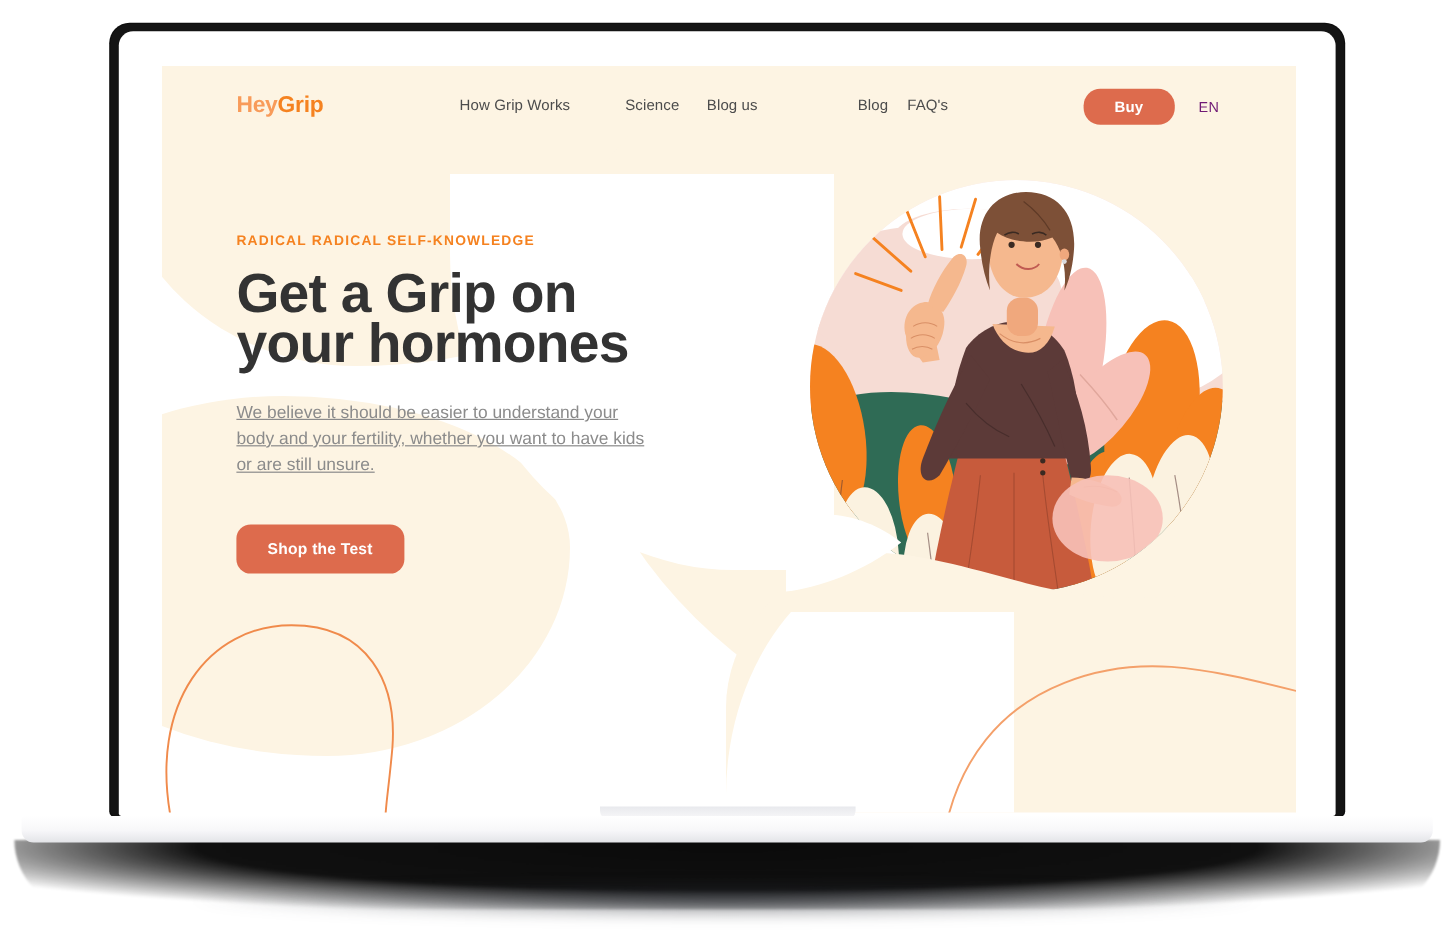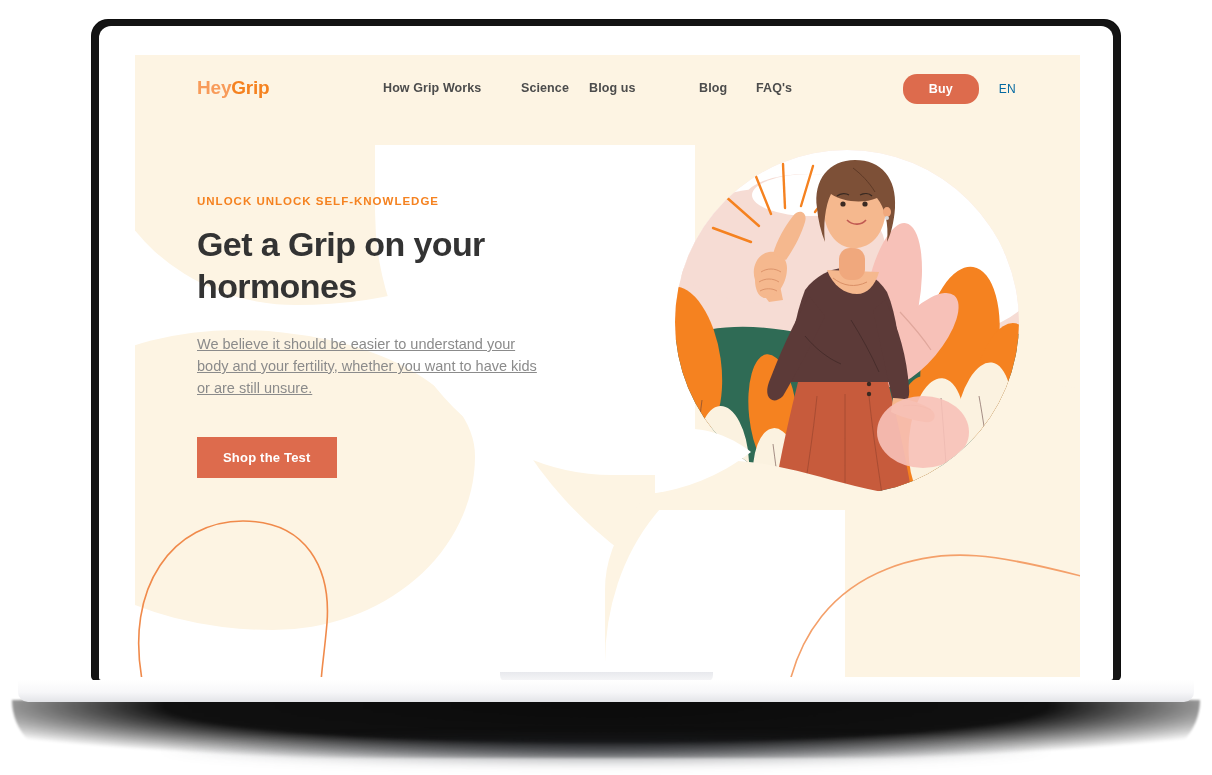--- a/index.html
+++ b/index.html
@@ -143,33 +143,32 @@
     white-space: nowrap;
   }
   .logo .hey { color: #f89b5a; }
   .logo .grip { color: #f58220; }
 
   .nav-links {
     position: absolute;
     left: 248px; top: 26px;
     display: flex;
     align-items: center;
-    font-weight: bold;
   }
   .nav-link {
     font-size: 12.5px;
     color: #4c4c4c;
     letter-spacing: .1px;
     white-space: nowrap;
     cursor: pointer;
   }
   .nav-link:nth-child(1) { width: 138px; }
   .nav-link:nth-child(2) { width:  68px; }
   .nav-link:nth-child(3) { width: 110px; }
-  .nav-link:nth-child(4) { width:  57px; }
+  .nav-link:nth-child(4) { width:  57px; text-align: center; }
   .nav-link:nth-child(5) { width:  60px; }
 
   .nav-right {
     position: absolute;
     right: 64px; top: 19px;
     display: flex;
     align-items: center;
     gap: 20px;
   }
   .buy-btn {
@@ -179,41 +178,41 @@
     font-weight: 700;
     border: none;
     border-radius: 14px;
     padding: 8px 26px;
     cursor: pointer;
     letter-spacing: .1px;
     font-family: "Liberation Sans", sans-serif;
   }
   .lang {
     font-size: 12px;
-    color: #0369a1;
+    color: #701a75;
     letter-spacing: .3px;
     cursor: pointer;
   }
 
   
   .hero-copy {
     position: absolute;
     left: 62px; top: 140px;
     width: 360px;
     z-index: 20;
   }
   .eyebrow {
     font-size: 11.5px;
     font-weight: 700;
     color: #f58220;
     letter-spacing: 1.0px;
     margin: 0 0 16px 0;
   }
   .headline {
-    font-size: 34px;
+    font-size: 46px;
     line-height: 42px;
     font-weight: 700;
     color: #333333;
     letter-spacing: -0.6px;
     margin: 0 0 26px 0;
   }
   .subcopy {
     font-size: 14.5px;
     line-height: 22px;
     color: #8b8b8b;
@@ -221,21 +220,21 @@
     max-width: 340px;
     text-decoration: underline;
   }
   .cta-btn {
     display: inline-block;
     background: #dd6b4d;
     color: #ffffff;
     font-size: 13px;
     font-weight: 700;
     border: none;
-    border-radius: 0;
+    border-radius: 12px;
     padding: 13px 26px;
     cursor: pointer;
     letter-spacing: .2px;
     font-family: "Liberation Sans", sans-serif;
   }
 
   
   .illustration {
     position: absolute;
     left: 520px; top: 95px;
@@ -283,21 +282,21 @@
         <a class="nav-link">FAQ's</a>
       </div>
 
       <div class="nav-right">
         <button class="buy-btn">Buy</button>
         <span class="lang">EN</span>
       </div>
     </div>
 
     <div class="hero-copy">
-      <p class="eyebrow">UNLOCK UNLOCK SELF-KNOWLEDGE</p>
+      <p class="eyebrow">RADICAL RADICAL SELF-KNOWLEDGE</p>
       <h1 class="headline">Get a Grip on your hormones</h1>
       <p class="subcopy">We believe it should be easier to understand your body and your fertility, whether you want to have kids or are still unsure.</p>
       <button class="cta-btn">Shop the Test</button>
     </div>
 
     <svg class="illustration" viewBox="0 0 400 360">
       <defs>
         <clipPath id="circClip">
           <circle cx="192" cy="172" r="172"></circle>
         </clipPath>

